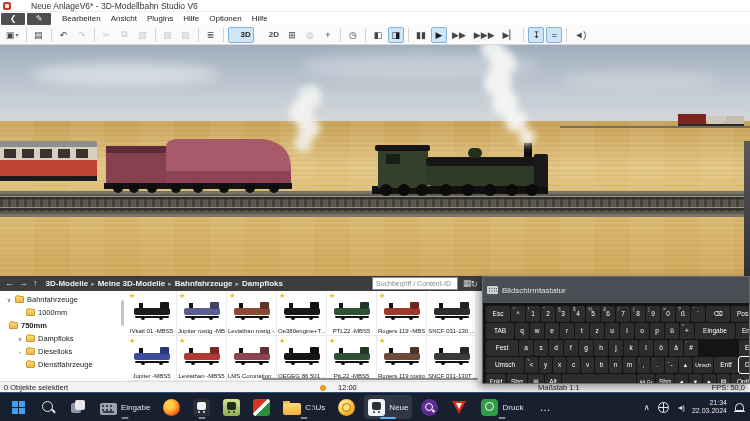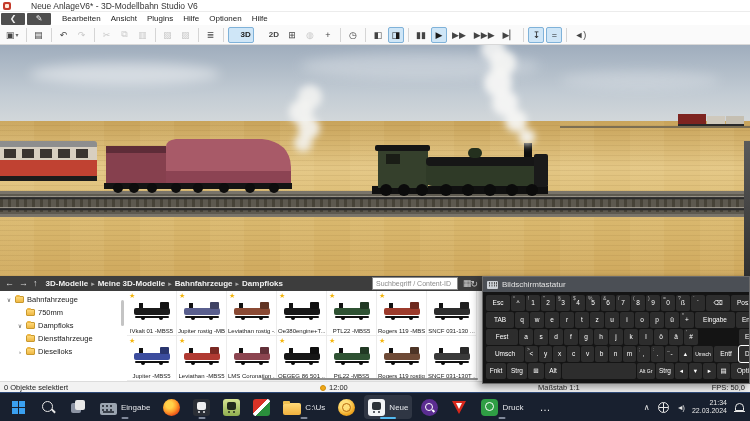--- a/index.html
+++ b/index.html
@@ -78,21 +78,21 @@
   .tl-chassis{position:absolute;left:1px;bottom:1px;width:34px;height:2px;background:#111;border-radius:1px;}
   .tl-wheel{position:absolute;bottom:-1px;width:4px;height:4px;border-radius:50%;background:#0a0a0a;}
   .clabel{position:absolute;bottom:1px;left:1px;right:1px;font-size:6px;color:#222;text-align:center;
     white-space:nowrap;overflow:hidden;}
   .hscroll{position:absolute;bottom:1px;left:135px;width:216px;height:2px;background:#8f8f8f;border-radius:1px;}
 
   
   .statusbar{position:absolute;top:381px;left:0;width:750px;height:11px;background:#f2f2f2;
     border-top:1px solid #dcdcdc;box-sizing:border-box;font-size:7.5px;color:#222;}
   .st-sel{position:absolute;left:4px;top:1px;}
-  .st-clock{position:absolute;left:320px;top:1px;display:flex;align-items:center;gap:3px;}
+  .st-clock{position:absolute;left:320px;top:1px;display:flex;align-items:center;gap:12px;}
   .clockdot{width:6px;height:6px;border-radius:50%;background:#f0a818;border:1px solid #cf8d0a;box-sizing:border-box;}
   .st-scale{position:absolute;left:538px;top:1px;}
   .st-fps{position:absolute;right:5px;top:1px;}
 
   
   .taskbar{position:absolute;top:392px;left:0;width:750px;height:29px;background:#18202f;
     border-top:1px solid #2e4a78;box-sizing:border-box;display:flex;align-items:center;padding:0 6px;}
   #tb-items{display:flex;align-items:center;gap:5px;}
   .tbbtn{height:24px;display:flex;align-items:center;gap:4px;padding:0 4px;border-radius:4px;position:relative;flex:none;}
   .tbbtn.tbactive{background:rgba(255,255,255,.10);}
@@ -142,21 +142,21 @@
   .tray-globe::before{content:'';position:absolute;left:0;right:0;top:4px;height:1px;background:#e8e8e8;}
   .tray-globe::after{content:'';position:absolute;left:4px;top:0;bottom:0;width:1px;background:#e8e8e8;}
   .tray-vol{font-size:7px;letter-spacing:-1px;}
   .tray-clock{text-align:right;font-size:7px;line-height:8px;white-space:nowrap;}
   .tray-bell{width:9px;height:8px;border:1px solid #e8e8e8;border-radius:5px 5px 0 0;position:relative;box-sizing:border-box;}
   .tray-bell::after{content:'';position:absolute;left:-2px;bottom:-2px;width:11px;height:1px;background:#e8e8e8;}
 
   
   .osk{position:absolute;top:276px;left:482px;width:268px;height:108px;background:#141414;
     border:1px solid #6a6a6a;box-sizing:border-box;overflow:hidden;box-shadow:-3px 3px 8px rgba(0,0,0,.4);}
-  .osk-title{height:15px;background:#4b4f55;display:flex;align-items:center;gap:4px;padding-left:4px;color:#e2e2e2;font-size:8px;}
+  .osk-title{height:26px;background:#4b4f55;display:flex;align-items:center;gap:4px;padding-left:4px;color:#e2e2e2;font-size:8px;}
   .osk-kicon{width:11px;height:8px;background:#cdd2d8;border-radius:1px;position:relative;flex:none;}
   .osk-kicon::before{content:'';position:absolute;top:1.5px;left:1.5px;width:1.5px;height:1.5px;background:#555;
     box-shadow:2.5px 0 #555,5px 0 #555,7px 0 #555,0 2.5px #555,2.5px 2.5px #555,5px 2.5px #555,7px 2.5px #555;}
   .osk-rows{padding:3px 0 0 3px;}
   .krow{display:flex;gap:1px;margin-bottom:1px;}
   .key{height:16px;background:#2d2d2d;border-radius:2px;position:relative;color:#fff;flex:none;
     display:flex;align-items:center;justify-content:center;box-sizing:border-box;}
   .kmain{font-size:6.5px;line-height:1;}
   .ksub{position:absolute;top:1px;left:2px;font-size:5px;color:#bdbdbd;line-height:1;}
   .key.kfocus{outline:1px solid #fff;}
@@ -343,36 +343,41 @@
   <div class="gridicon">▦</div>
   <div class="tree" id="tree">
       <div class="trow" style="padding-left: 6px;">
         <div class="tchev">∨</div>
         <div class="tfolder"></div>
         <div class="tlabel">Bahnfahrzeuge</div>
       </div>
       <div class="trow" style="padding-left: 17px;">
         <div class="tchev"></div>
         <div class="tfolder"></div>
+        <div class="tlabel">1000mm</div>
+      </div>
+      <div class="trow" style=" font-weight: bold;">
+        <div class="tchev"></div>
+        <div class="tfolder"></div>
         <div class="tlabel">750mm</div>
       </div>
       <div class="trow" style="padding-left: 17px;">
         <div class="tchev">∨</div>
         <div class="tfolder"></div>
         <div class="tlabel">Dampfloks</div>
       </div>
       <div class="trow" style="padding-left: 17px;">
+        <div class="tchev">›</div>
+        <div class="tfolder"></div>
+        <div class="tlabel">Dieselloks</div>
+      </div>
+      <div class="trow" style="padding-left: 17px;">
         <div class="tchev"></div>
         <div class="tfolder"></div>
         <div class="tlabel">Dienstfahrzeuge</div>
-      </div>
-      <div class="trow" style="padding-left: 17px;">
-        <div class="tchev">›</div>
-        <div class="tfolder"></div>
-        <div class="tlabel">Dieselloks</div>
       </div>
     </div>
   <div class="tree-scroll"></div>
   <div class="thumbs">
     <div class="cellrow" id="trow0">
         <div class="cell">
           <div class="star">★</div>
           <div class="tloco">
             <div class="tl-body" style="background: rgb(27, 27, 27);"></div>
             <div class="tl-cab" style="background: rgb(27, 27, 27); filter: brightness(0.7);"></div>

